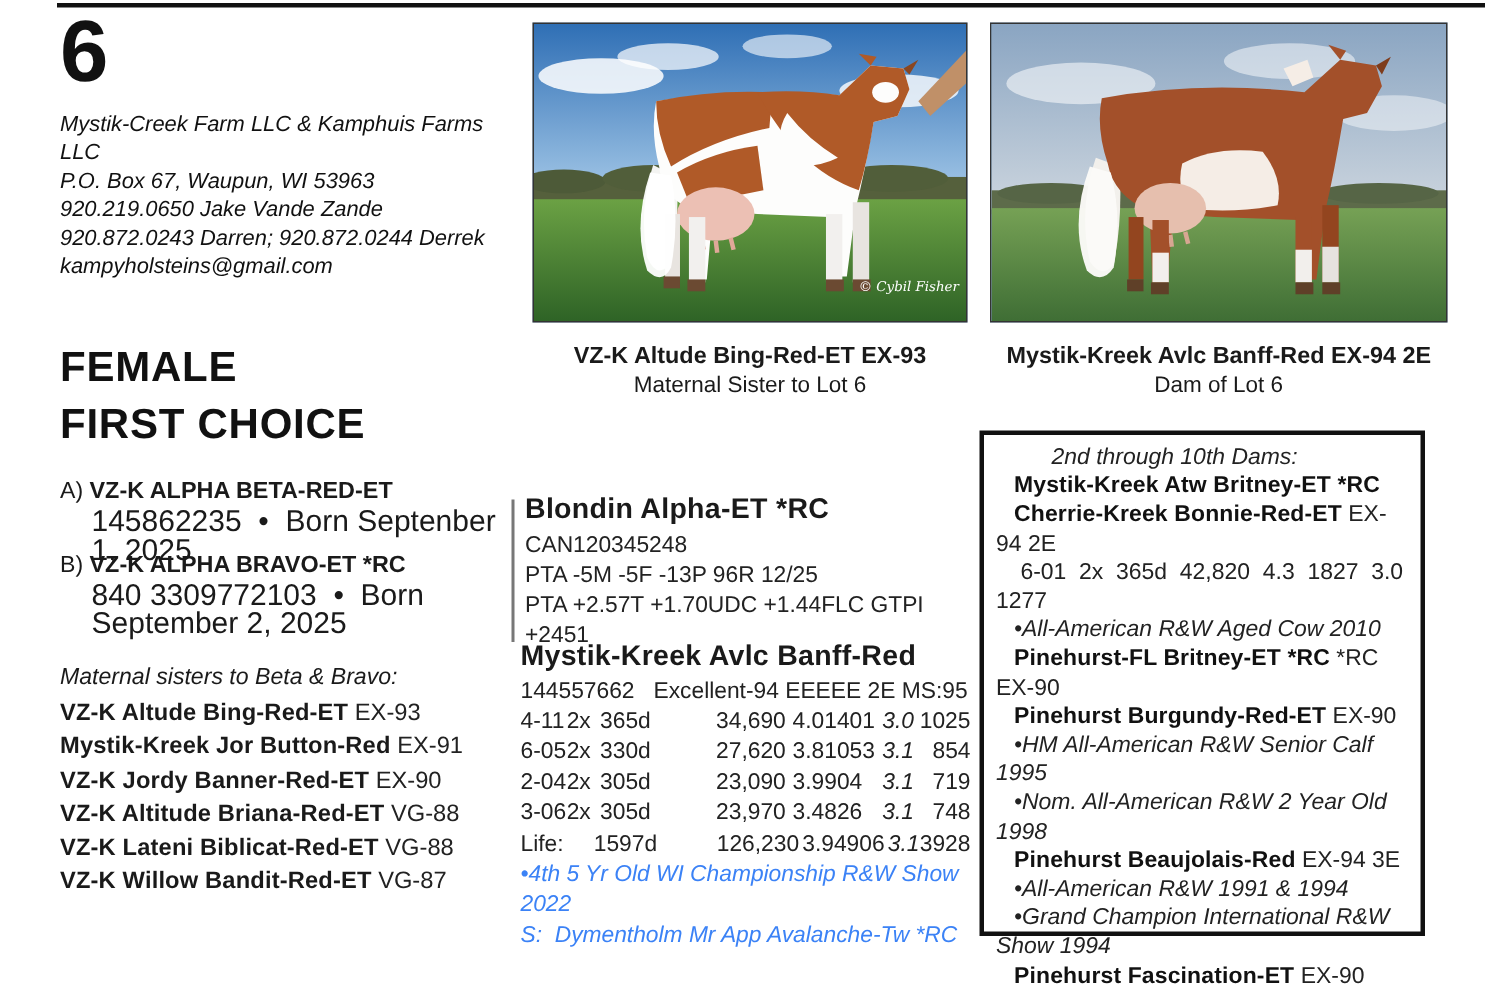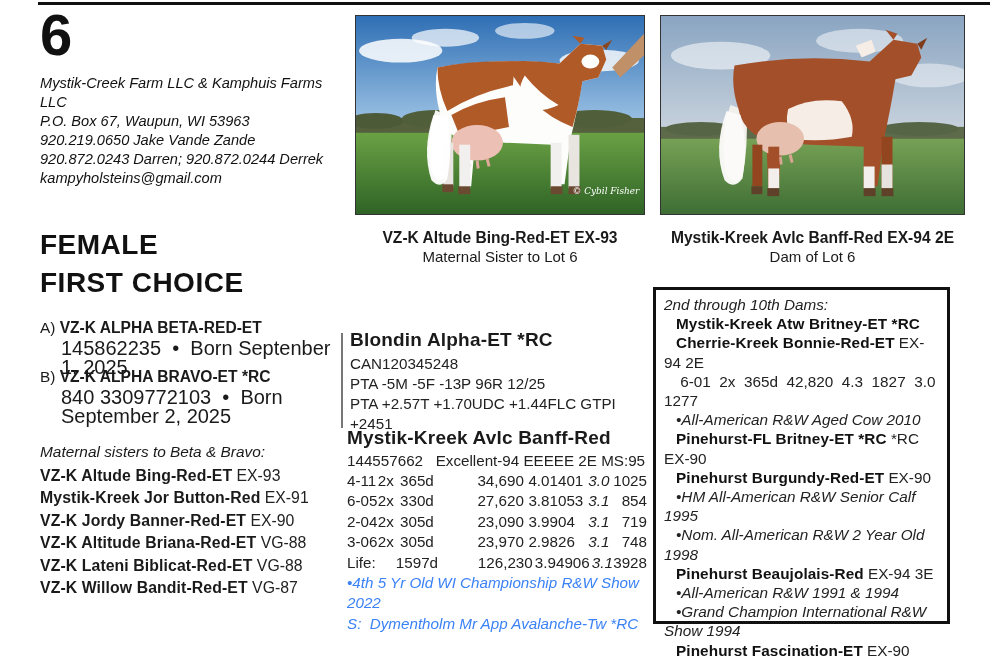--- a/index.html
+++ b/index.html
@@ -54,21 +54,21 @@
   .rec-row .c1 { width:26px; }
   .rec-row .c2 { width:42px; }
   .rec-row .c3 { width:56px; text-align:right;margin-left:40px; }
   .rec-row .c4 { width:30px; text-align:right; }
   .rec-row .c5 { width:40px; text-align:left; }
   .rec-row .c6 { width:30px; text-align:right;font-style:italic; }
   .rec-row .c7 { width:44px; text-align:right; }
   .dam-block .award, .dam-block .sline { font-style:italic; font-size:15.2px; line-height:20.4px; white-space:pre-wrap; color:#3b82f6; }
 
   .dams-box { position:absolute; left:653px; top:287px; width:297px; height:337px; border:3px solid #111; padding:5px 8px 4px 8px; background:#fff; }
-  .dams-box .box-title { font-style:italic; font-size:15.3px; line-height:19.2px; color:#222; }
+  .dams-box .box-title { font-style:italic; font-size:15.3px; line-height:19.2px; color:#222;margin-left:37px; }
   .dams-box .boxline { font-size:15.3px; line-height:19.2px; white-space:pre-wrap; color:#222; }
   .dams-box .boxline b { letter-spacing:.1px; color:#111;margin-left:12px; }
   .dams-box .boxline i { font-style:italic; }
 
   .credit { font-family:"DejaVu Serif", serif; font-style:italic; }
 </style>
 </head>
 <body>
 
 <div class="page">
@@ -275,21 +275,21 @@
           <span class="c5">904</span>
           <span class="c6">3.1</span>
           <span class="c7">719</span>
         </div>
 
         <div class="rec-row">
           <span class="c0">3-06</span>
           <span class="c1">2x</span>
           <span class="c2">305d</span>
           <span class="c3">23,970</span>
-          <span class="c4">2.9</span>
+          <span class="c4">3.4</span>
           <span class="c5">826</span>
           <span class="c6">3.1</span>
           <span class="c7">748</span>
         </div>
 
         <div class="rec-row">
           <span class="c0">Life:</span>
           <span class="c1"></span>
           <span class="c2">1597d</span>
           <span class="c3">126,230</span>

